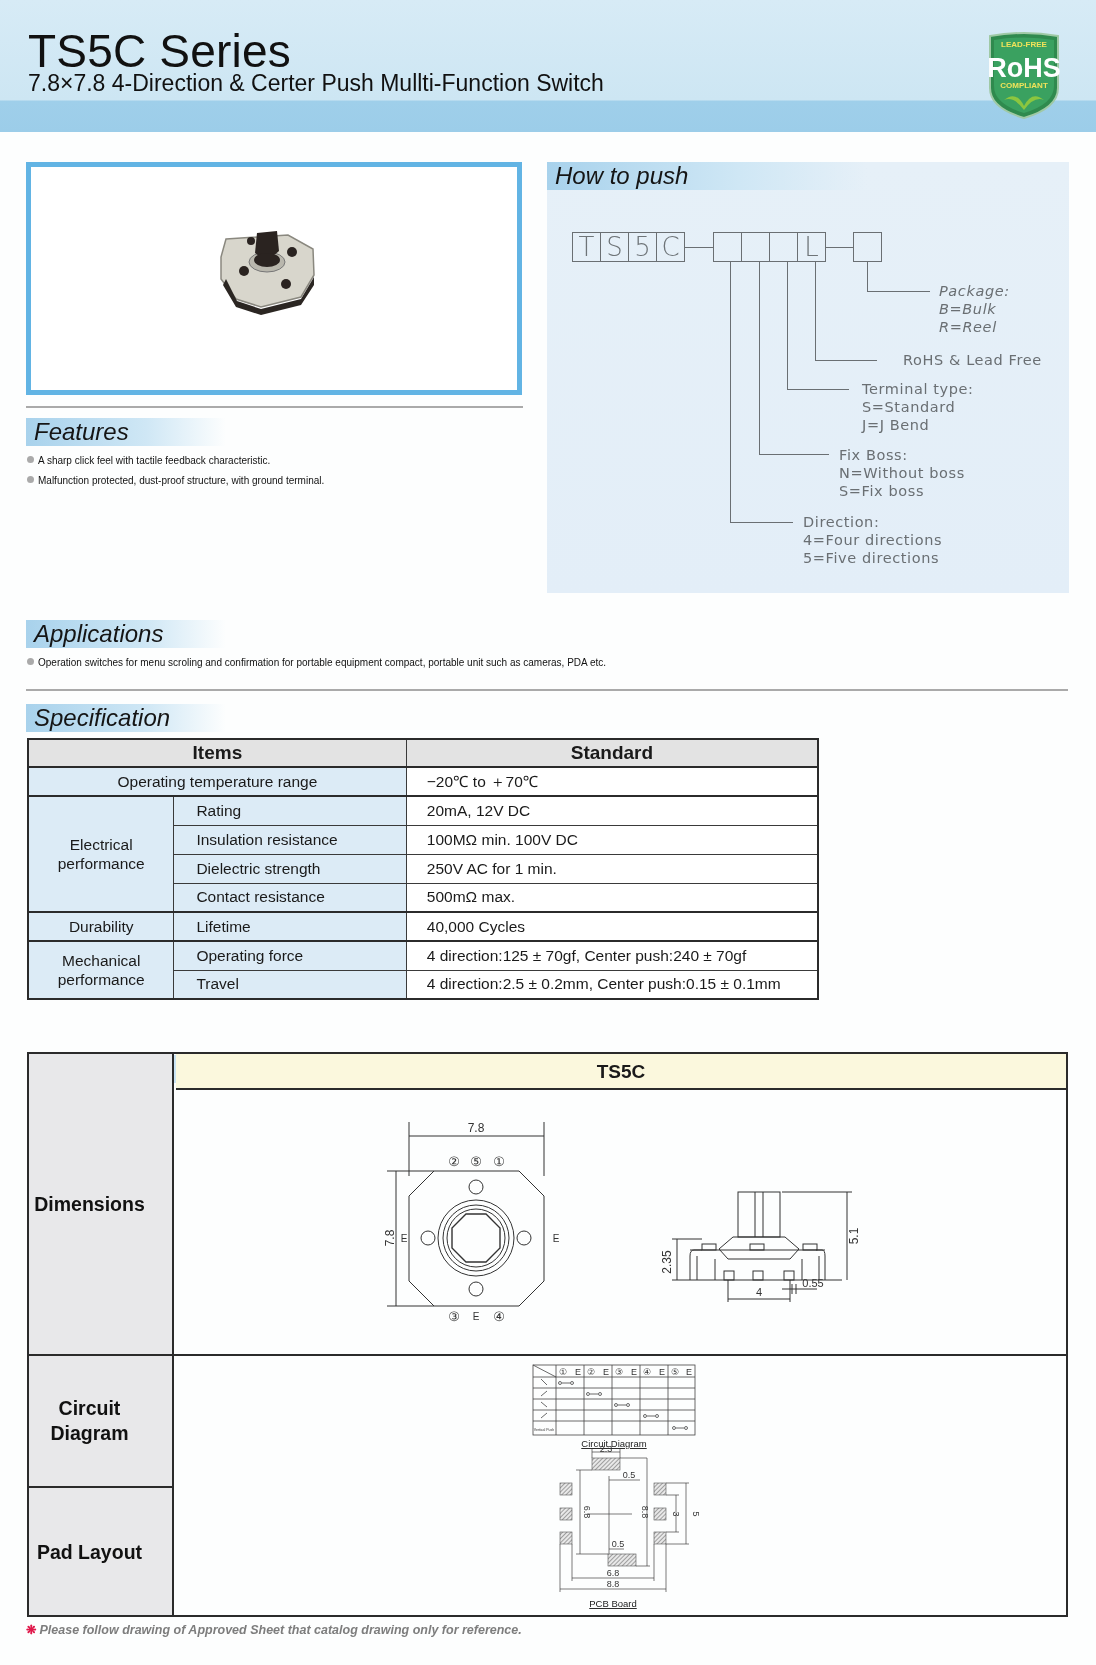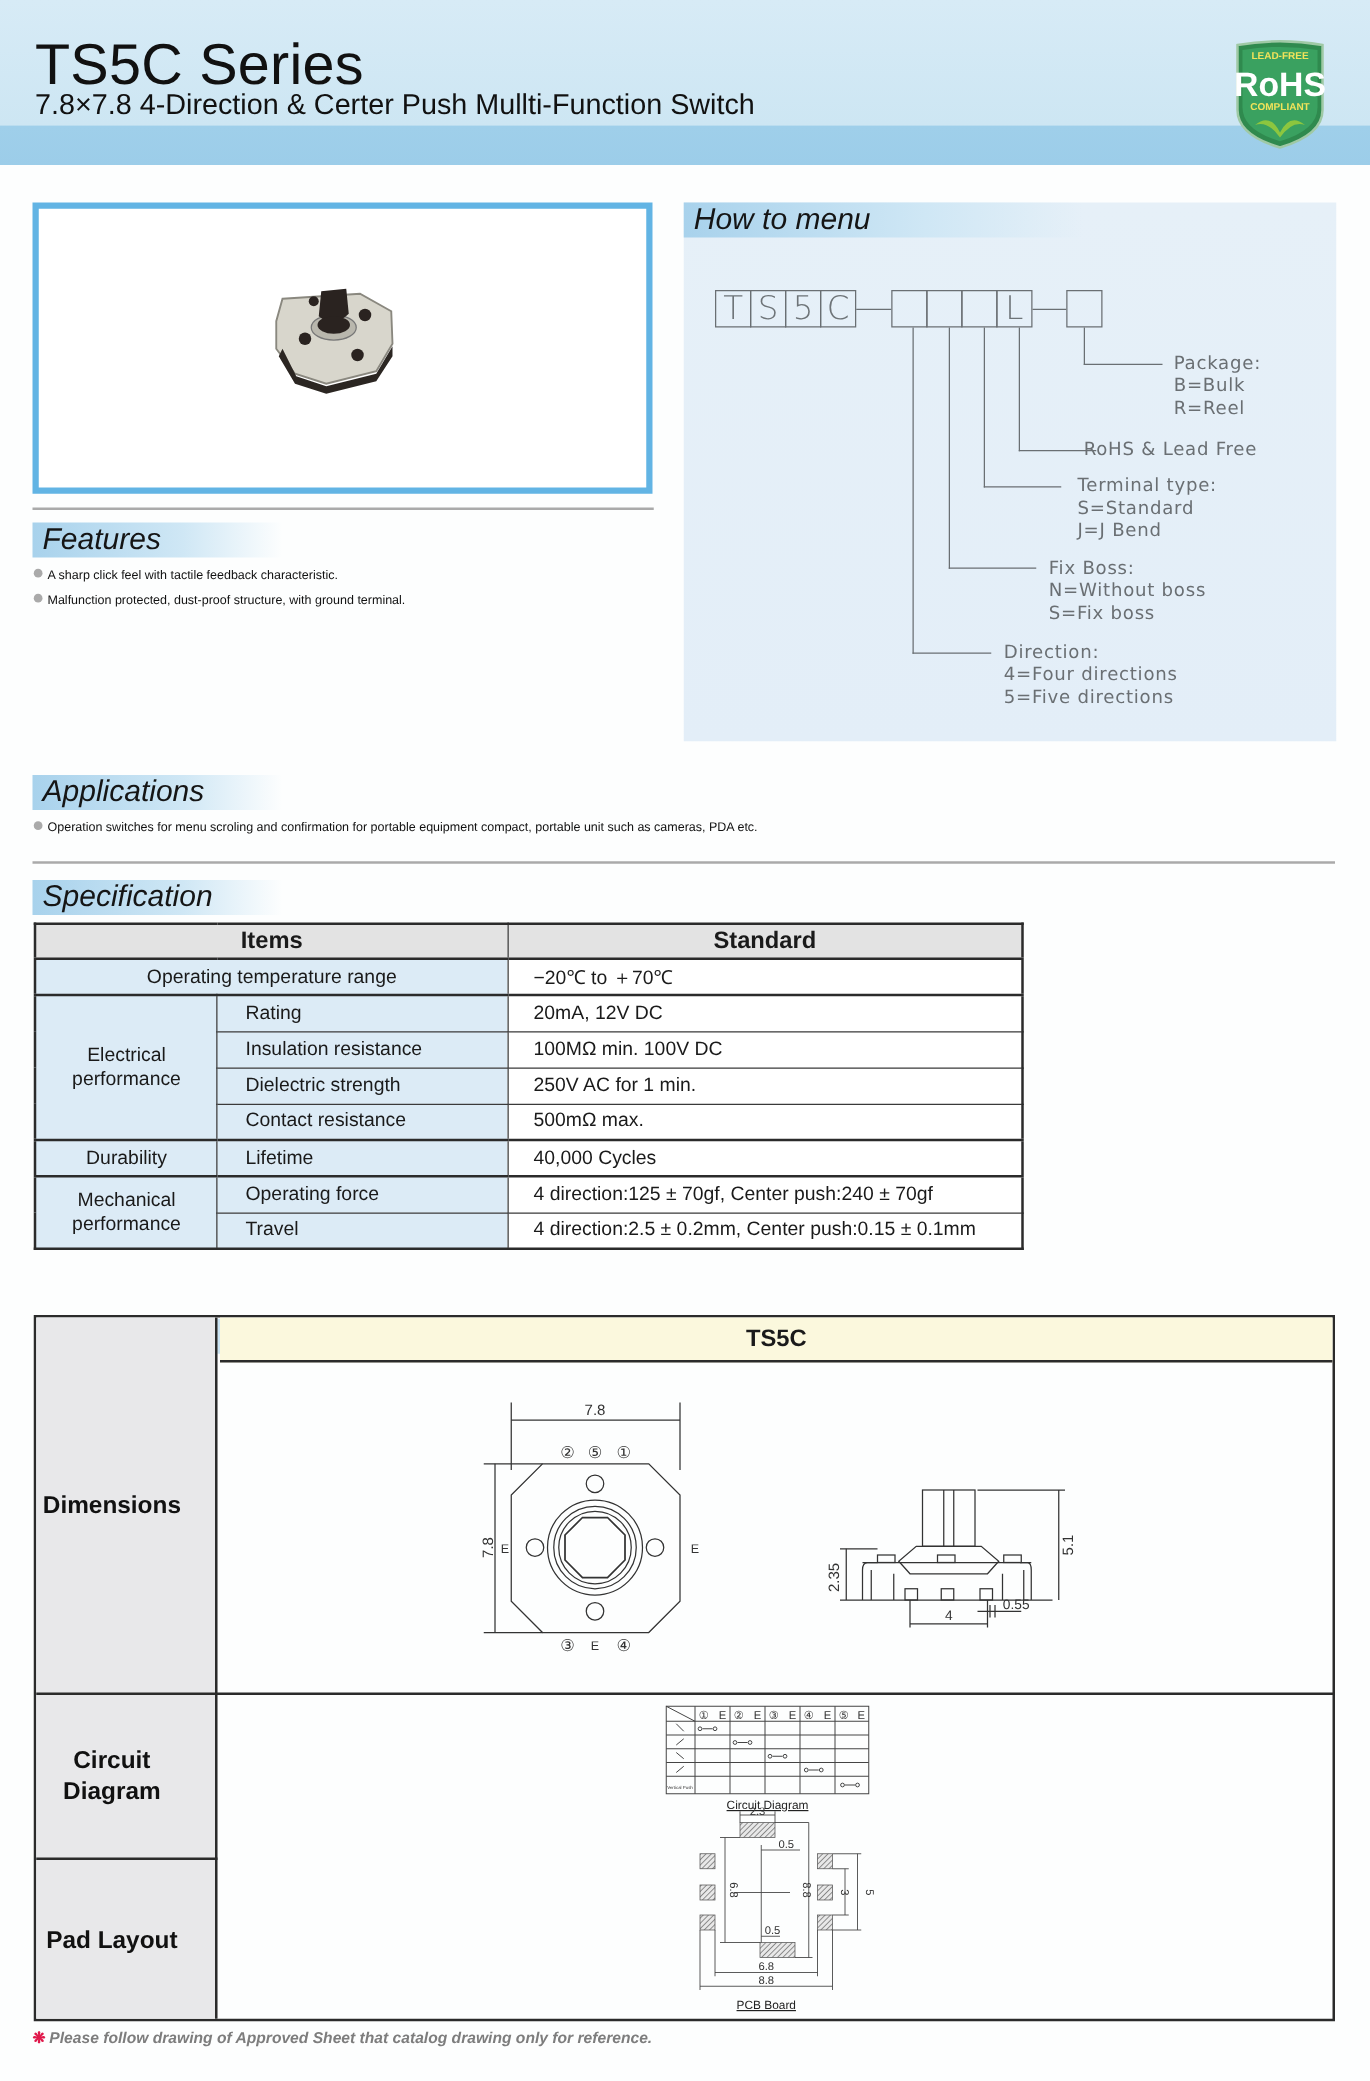--- a/index.html
+++ b/index.html
@@ -89,44 +89,44 @@
     <circle cx="220" cy="74" r="4" fill="#2a2320"></circle>
   </svg>
 </div>
 <div class="hr" style="left:26px; top:406px; width:497px;"></div>
 
 <div class="sec-head" style="left:26px; top:418px;">Features</div>
 <div class="bullet-line" style="left:27px; top:455px;"><span class="dot"></span><span>A sharp click feel with tactile feedback characteristic.</span></div>
 <div class="bullet-line" style="left:27px; top:475px;"><span class="dot"></span><span>Malfunction protected, dust-proof structure, with ground terminal.</span></div>
 
 <div class="order-panel">
-  <div class="sec-head">How to menu</div>
+  <div class="sec-head">How to push</div>
 
   <div class="code-box" style="left:25px; width:29px;">T</div>
   <div class="code-box" style="left:53px; width:29px;">S</div>
   <div class="code-box" style="left:81px; width:29px;">5</div>
   <div class="code-box" style="left:109px; width:29px;">C</div>
   <div class="hline" style="left:138px; top:85px; width:28px;"></div>
 
   <div class="code-box" style="left:166px; width:29px;"></div>
   <div class="code-box" style="left:194px; width:29px;"></div>
   <div class="code-box" style="left:222px; width:29px;"></div>
   <div class="code-box" style="left:250px; width:29px;">L</div>
   <div class="hline" style="left:279px; top:85px; width:27px;"></div>
   <div class="code-box" style="left:306px; width:29px;"></div>
 
   <div class="vline" style="left:320px; top:100px; height:30px;"></div>
   <div class="hline" style="left:320px; top:129px; width:63px;"></div>
-  <div class="legend" style="left:392px; top:120px;">Package:
+  <div class="legend" style="left:392px; top:120px;font-style:italic;">Package:
 B=Bulk
 R=Reel</div>
 
   <div class="vline" style="left:268px; top:100px; height:99px;"></div>
   <div class="hline" style="left:268px; top:198px; width:62px;"></div>
-  <div class="legend" style="left:320px; top:189px;text-align:right;">RoHS &amp; Lead Free</div>
+  <div class="legend" style="left:356px; top:189px;text-align:right;">RoHS &amp; Lead Free</div>
 
   <div class="vline" style="left:240px; top:100px; height:128px;"></div>
   <div class="hline" style="left:240px; top:227px; width:62px;"></div>
   <div class="legend" style="left:315px; top:218px;">Terminal type:
 S=Standard
 J=J Bend</div>
 
   <div class="vline" style="left:212px; top:100px; height:193px;"></div>
   <div class="hline" style="left:212px; top:292px; width:70px;"></div>
   <div class="legend" style="left:292px; top:284px;">Fix Boss:

